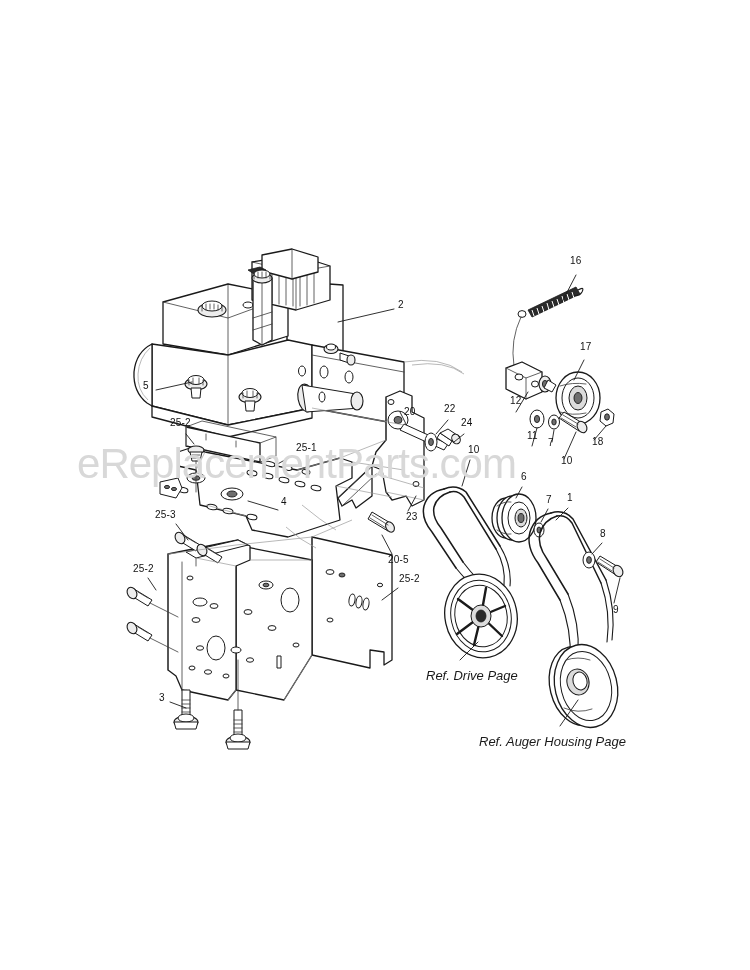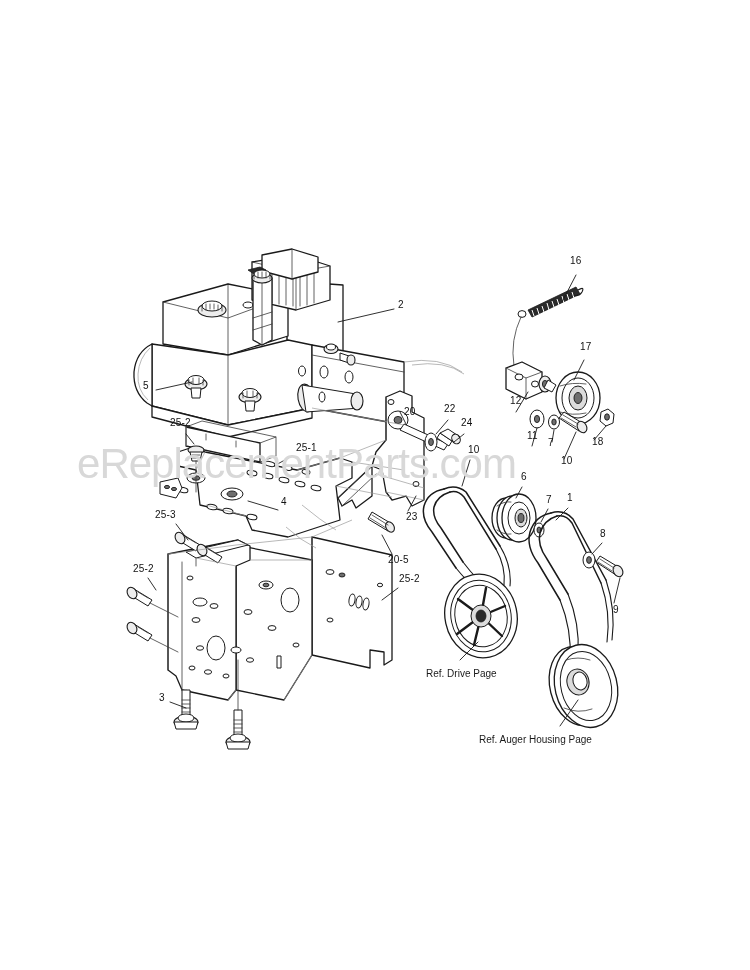--- a/index.html
+++ b/index.html
@@ -27,23 +27,24 @@
     position: absolute;
     font-family: "Liberation Sans", sans-serif;
     font-size: 10px;
     color: #111111;
     white-space: nowrap;
     letter-spacing: 0.2px;
   }
   .reftext {
     position: absolute;
     font-family: "Liberation Sans", sans-serif;
-    font-size: 10px;
+    font-size: 13px;
     color: #1a1a1a;
     white-space: nowrap;
+    font-style: italic;
   }
   #watermark {
     position: absolute;
     left: 0;
     top: 440px;
     width: 593px;
     text-align: center;
     font-family: "Liberation Sans", sans-serif;
     font-size: 42px;
     color: #d8d8d8;

